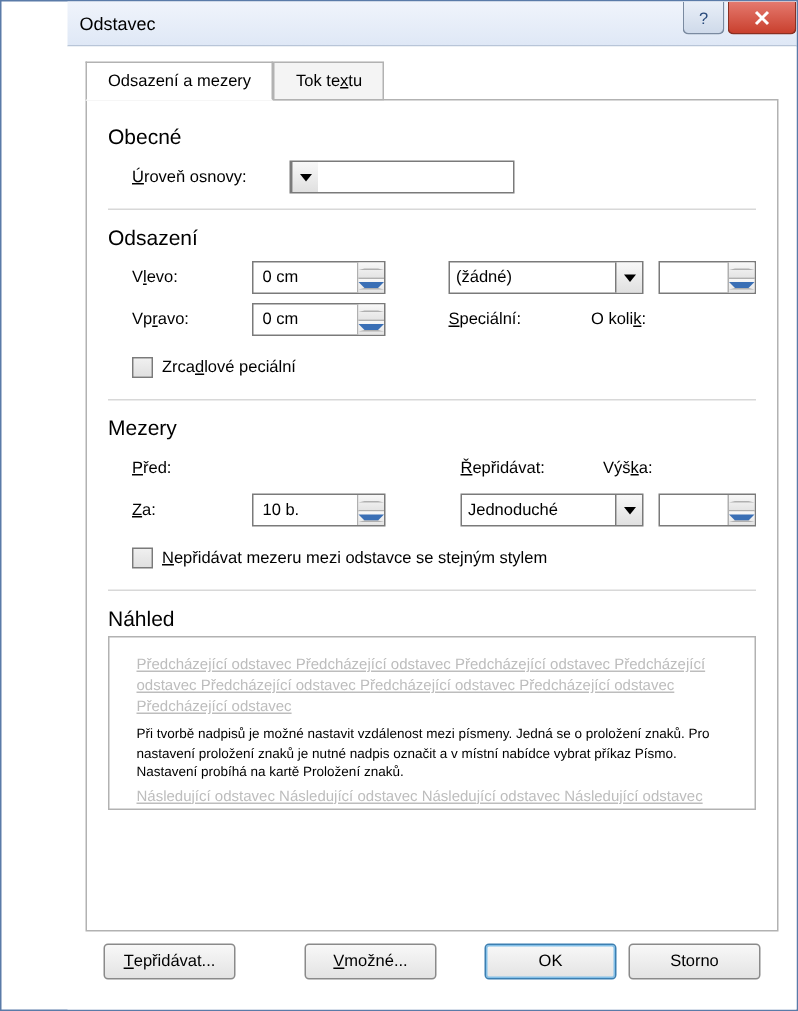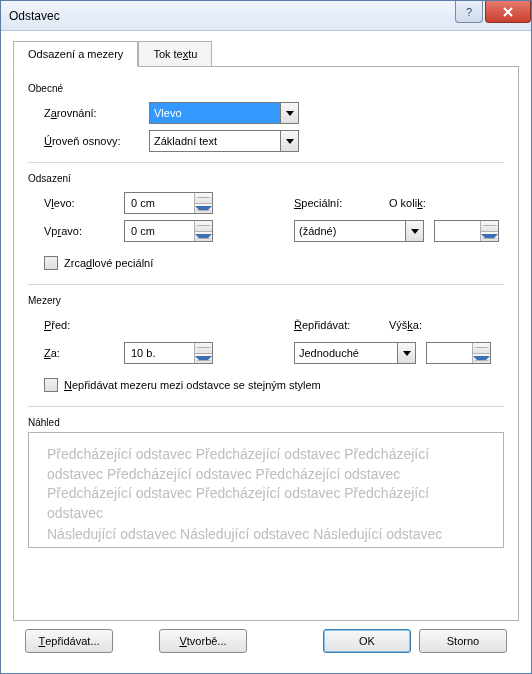--- a/index.html
+++ b/index.html
@@ -1,49 +1,49 @@
 <!DOCTYPE html>
 <html><head>
 <meta charset="utf-8">
 <style>
   * { box-sizing: border-box; font-family: "Segoe UI", Tahoma, sans-serif; font-size: 11px; }
   body { margin: 0; width: 532px; height: 674px; background: #d0d7e0; }
-  .window { width: 532px; height: 674px; background: #fff; border: 1px solid #5a7ba8; display: flex; flex-direction: column; }
+  .window { width: 532px; height: 674px; background: #fff; border: 1px solid #5a7ba8; display: flex; flex-direction: column; padding-left: 44px; }
   .titlebar { height: 30px; background: linear-gradient(#f0f4fb,#dfe8f6); display: flex; align-items: center; padding: 0 0 0 8px; border-bottom: 1px solid #b8c5d8; }
   .titlebar .title { flex: 1; font-size: 12px; color: #000; }
   .titlebar .btns { display: flex; height: 100%; }
   .titlebar .btn { width: 28px; height: 22px; margin-left: 2px; border: 1px solid #7a8aa0; border-top: none; display: flex; align-items: center; justify-content: center; border-radius: 0 0 4px 4px; background: linear-gradient(#e9eff8,#cfdaea); }
   .titlebar .btn.close { width: 46px; background: linear-gradient(#e57a6f,#c9402e); border-color: #8a2f21; }
   .titlebar .btn svg { width: 12px; height: 12px; }
   .client { flex: 1; background: #fff; padding: 10px 12px 12px 12px; display: flex; flex-direction: column; }
   .tabs { display: flex; margin-bottom: -1px; position: relative; z-index: 1; }
   .tab { padding: 6px 14px 6px 14px; border: 1px solid #b2b2b2; background: #f4f4f4; margin-right: 0; cursor: pointer; }
   .tab.active { background: #fff; border-bottom: 1px solid #fff; }
   .tabpage { border: 1px solid #b2b2b2; flex: 1; padding: 10px 14px; background: #fff; }
-  .group-label { font-size: 10px; color: #000; padding: 6px 0 4px 0; }
+  .group-label { font-size: 14px; color: #000; padding: 6px 0 4px 0; }
   .row { display: flex; align-items: center; min-height: 26px; margin: 2px 0; }
   .indent { padding-left: 16px; }
   .lbl { width: 105px; color: #000; }
   .lbl2 { width: 80px; }
   .combo { display: flex; width: 150px; border: 1px solid #7a7a7a; height: 22px; background: #fff; }
   .combo .val { flex: 1; padding: 2px 4px; display: flex; align-items: center; }
   .combo .val.sel { background: #3399ff; color: #fff; }
   .combo .arrow { width: 18px; border-left: 1px solid #7a7a7a; display: flex; align-items: center; justify-content: center; background: linear-gradient(#f8f8f8,#e0e0e0); }
   .combo .arrow::after { content: ""; border-left: 4px solid transparent; border-right: 4px solid transparent; border-top: 5px solid #000; }
   .spin { display: flex; width: 89px; height: 22px; border: 1px solid #7a7a7a; background: #fff; }
   .spin .val { flex: 1; padding: 2px 6px; display: flex; align-items: center; }
   .spin .btns2 { width: 18px; border-left: 1px solid #b0b0b0; display: flex; flex-direction: column; }
   .spin .btns2 div { flex: 1; display: flex; align-items: center; justify-content: center; background: linear-gradient(#f8f8f8,#e4e4e4); }
   .spin .btns2 div:first-child { border-bottom: 1px solid #b0b0b0; }
   .tri-up { width: 0; height: 0; border-left: 4px solid transparent; border-right: 4px solid transparent; border-bottom: 4px solid #3a6fb5; }
   .tri-dn { width: 0; height: 0; border-left: 4px solid transparent; border-right: 4px solid transparent; border-top: 4px solid #3a6fb5; }
   .checkbox { width: 14px; height: 14px; border: 1px solid #7a7a7a; background: linear-gradient(#f0f0f0,#e0e0e0); margin-right: 6px; }
   .hr { border-top: 1px solid #d8d8d8; margin: 8px 0 4px 0; }
   .preview { border: 1px solid #b2b2b2; padding: 10px 18px; height: 116px; overflow: hidden; }
-  .preview .gray { color: #bdbdbd; font-size: 14px; line-height: 1.4; margin: 2px 0; }
+  .preview .gray { color: #bdbdbd; font-size: 10px; line-height: 1.4; margin: 2px 0; text-decoration: underline; }
   .preview .black { color: #000; font-size: 9px; line-height: 1.4; margin: 4px 0; }
   .footer { display: flex; align-items: center; padding: 8px 12px; gap: 8px; border-top: none; }
   .footer .spacer { flex: 1; }
   .pbutton { min-width: 88px; height: 24px; border: 1px solid #8a8a8a; background: linear-gradient(#f8f8f8,#e3e3e3); border-radius: 3px; display: flex; align-items: center; justify-content: center; cursor: pointer; }
   .pbutton.default { border: 1px solid #3c7fb1; box-shadow: 0 0 0 1px #84c0e8 inset; }
   .underline-accel { text-decoration: underline; text-underline-offset: 1px; }
   .section-cols { display: flex; gap: 0; }
   .col-left { width: 250px; }
   .col-right { flex: 1; }
   .field-row { display: flex; align-items: center; margin: 2px 0; min-height: 26px; }
@@ -77,30 +77,22 @@
     <div class="tabs">
       <div class="tab active">Odsazení a mezery</div>
       <div class="tab"><span>Tok te</span><span class="underline-accel">x</span><span>tu</span></div>
     </div>
 
     <div class="tabpage">
 
       <div class="group-label">Obecné</div>
       <div class="indent">
         <div class="row">
-          <div class="lbl"><span>Z</span><span class="underline-accel">a</span><span>rovnání:</span></div>
-          <div class="combo">
-            <div class="val sel">Vlevo</div>
-            <div class="arrow"></div>
-          </div>
-        </div>
-        <div class="row">
           <div class="lbl"><span class="underline-accel">Ú</span><span>roveň osnovy:</span></div>
           <div class="combo">
-            <div class="val">Základní text</div>
             <div class="arrow"></div>
           </div>
         </div>
       </div>
 
       <div class="hr"></div>
 
       <div class="group-label">Odsazení</div>
       <div class="indent section-cols">
         <div class="col-left">
@@ -128,41 +120,41 @@
                   </div>
                   <div>
                     <div class="tri-dn"></div>
                   </div>
                 </div>
             </div>
           </div>
         </div>
         <div class="col-right">
           <div class="field-row">
-            <div class="lblR"><span class="underline-accel">S</span><span>peciální:</span></div>
-            <div class="lblR2"><span>O koli</span><span class="underline-accel">k</span><span>:</span></div>
-          </div>
-          <div class="field-row">
             <div class="combo" style="width:130px">
               <div class="val">(žádné)</div>
               <div class="arrow"></div>
             </div>
             <div style="width:10px"></div>
             <div class="spin" style="width:65px">
               <div class="val"></div>
               <div class="btns2">
                   <div>
                     <div class="tri-up"></div>
                   </div>
                   <div>
                     <div class="tri-dn"></div>
                   </div>
                 </div>
             </div>
           </div>
+          <div class="field-row">
+            <div class="lblR"><span class="underline-accel">S</span><span>peciální:</span></div>
+            <div class="lblR2"><span>O koli</span><span class="underline-accel">k</span><span>:</span></div>
+          </div>
         </div>
       </div>
       <div class="indent row" style="margin-top:4px">
         <div class="checkbox"></div>
         <div><span>Zrca</span><span class="underline-accel">d</span><span>lové peciální</span></div>
       </div>
 
       <div class="hr"></div>
 
       <div class="group-label">Mezery</div>
@@ -214,34 +206,35 @@
       <div class="indent row" style="margin-top:4px">
         <div class="checkbox"></div>
         <div><span class="underline-accel">N</span><span>epřidávat mezeru mezi odstavce se stejným stylem</span></div>
       </div>
 
       <div class="hr"></div>
 
       <div class="group-label">Náhled</div>
       <div class="preview">
         <div class="gray">Předcházející odstavec Předcházející odstavec Předcházející odstavec Předcházející odstavec Předcházející odstavec Předcházející odstavec Předcházející odstavec Předcházející odstavec</div>
+        <div class="black">Při tvorbě nadpisů je možné nastavit vzdálenost mezi písmeny. Jedná se o proložení znaků. Pro nastavení proložení znaků je nutné nadpis označit a v místní nabídce vybrat příkaz Písmo. Nastavení probíhá na kartě Proložení znaků.</div>
         <div class="gray">Následující odstavec Následující odstavec Následující odstavec Následující odstavec Následující odstavec Následující odstavec Následující odstavec Následující odstavec Následující odstavec</div>
       </div>
 
     </div>
 
     <div class="footer">
       <div class="pbutton">
           <span class="underline-accel">T</span>
           <span>epřidávat...</span>
         </div>
       <div style="width:30px"></div>
       <div class="pbutton">
           <span class="underline-accel">V</span>
-          <span>tvorbě...</span>
+          <span>možné...</span>
         </div>
       <div class="spacer"></div>
       <div class="pbutton default">OK</div>
       <div class="pbutton">Storno</div>
     </div>
 
   </div>
 </div>
 
 </body></html>

